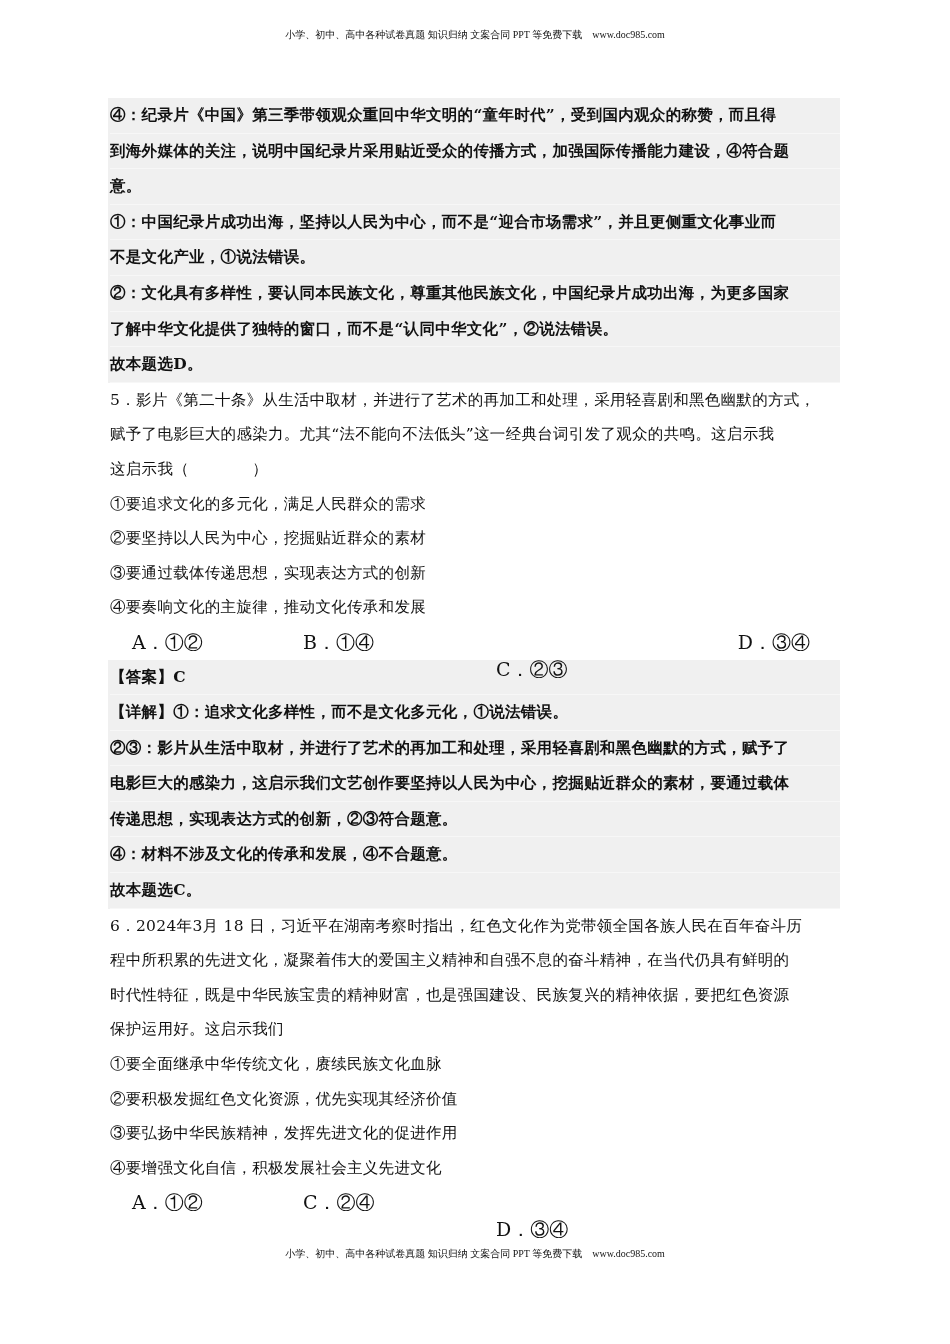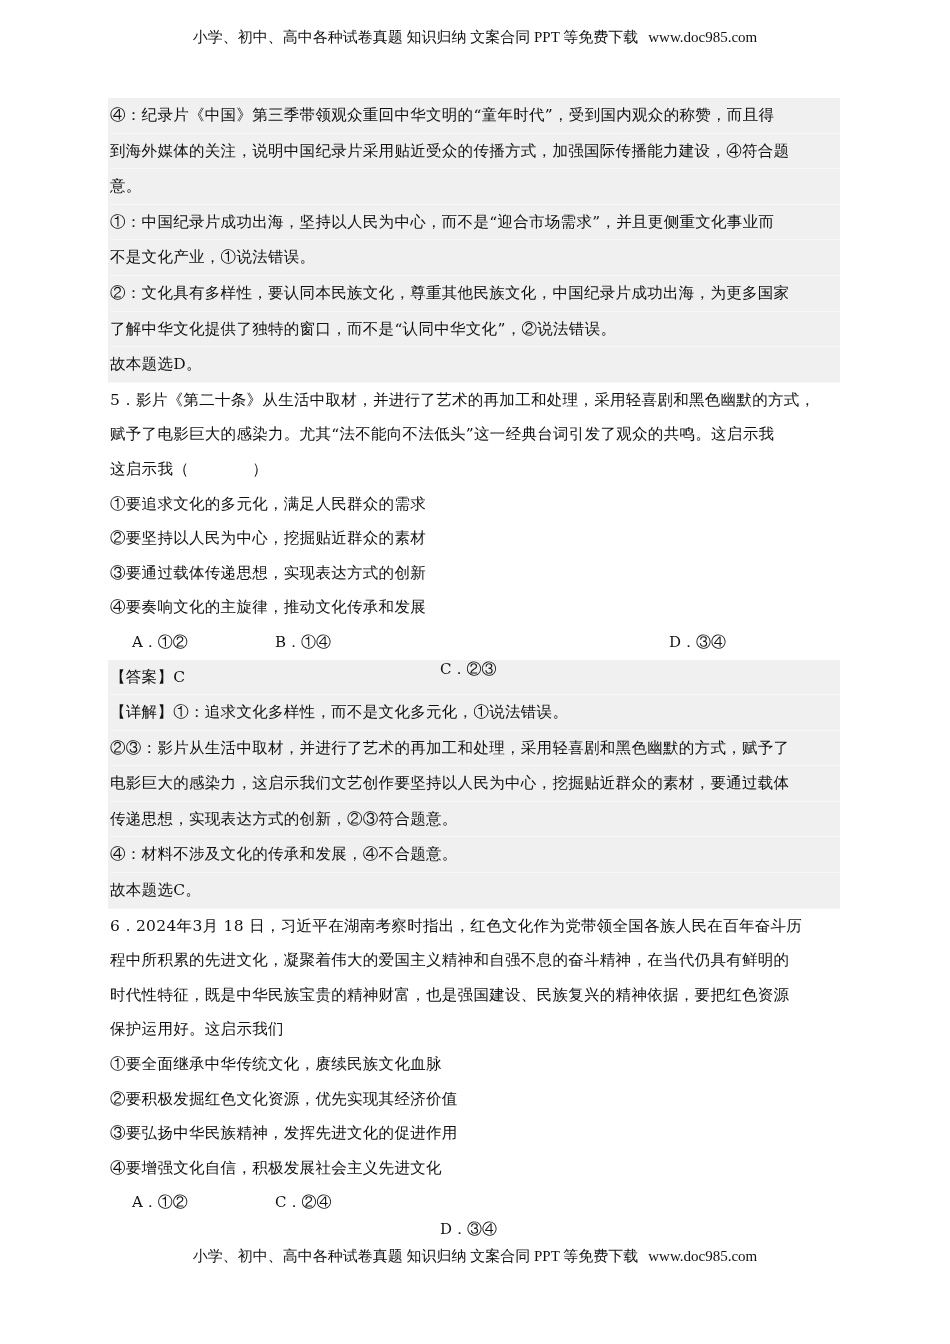--- a/index.html
+++ b/index.html
@@ -3,37 +3,38 @@
 <meta charset="utf-8">
 <style>
   html, body { margin: 0; padding: 0; background: #ffffff; }
   body {
     width: 950px; height: 1344px; position: relative; overflow: hidden;
     font-family: "DejaVu Serif", "Liberation Serif", serif;
     color: #111;
   }
   .page-header, .page-footer {
     position: absolute; left: 0; width: 950px; text-align: center;
-    font-size: 15px; color: #111;
+    font-size: 10px; color: #111;
     font-family: "Liberation Serif", "DejaVu Serif", serif;
   }
   .page-header { top: 28px; }
   .page-footer { top: 1247px; }
   .page-header .url, .page-footer .url { margin-left: 10px; }
 
   .content { position: absolute; left: 110px; top: 98px; width: 740px; }
   .line {
     height: 34.6px; line-height: 34.6px; font-size: 15.5px;
     white-space: nowrap; letter-spacing: 0.3px;
   }
-  .shade { background: #f0f0f0; margin-left: -2px; padding-left: 2px; width: 730px; }
+  .shade { background: #f0f0f0; margin-left: -2px; padding-left: 2px; width: 730px; font-weight: bold; }
   .shade .line { border-bottom: 1px solid #f7f7f7; }
   .options {
-    display: flex; height: 34.6px; line-height: 34.6px; font-size: 15px;
+    display: flex; height: 34.6px; line-height: 34.6px; font-size: 19px;
     padding-left: 22px;
+    gap: 28px;
   }
   .opt { display: inline-block; }
   .opt:nth-child(1) { width: 143px; }
   .opt:nth-child(2) { width: 165px; }
   .opt:nth-child(3) { width: 166px; margin-top: 27px; }
   .opt:nth-child(4) { width: 120px; text-align: right; }
 </style>
 </head>
 <body>
 

